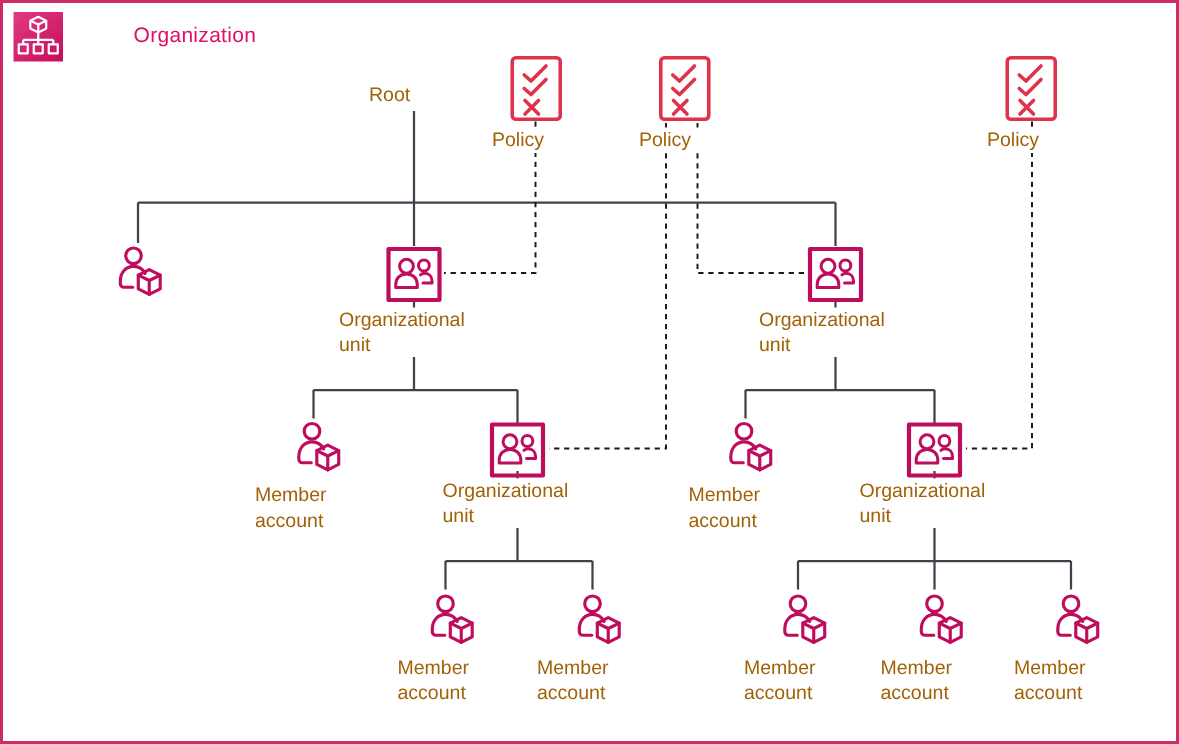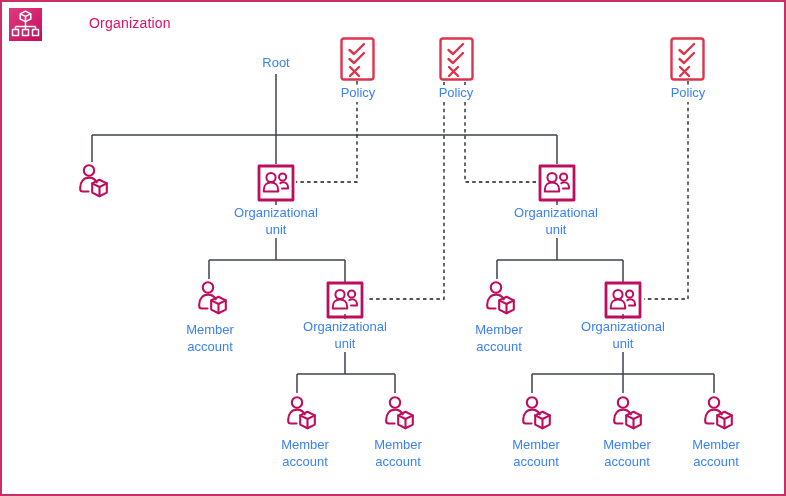--- a/index.html
+++ b/index.html
@@ -16,22 +16,22 @@
     position:absolute;left:7px;top:6px;width:33px;height:33px;
     background:linear-gradient(140deg,#e23a80 0%,#c40d5d 100%);
   }
   .hdr-title{
     position:absolute;left:47px;top:13px;
     font-size:14px;color:#dd1066;letter-spacing:.2px;margin-left:40px;
   }
   svg.layer{position:absolute;left:0;top:0;}
   .lbl{
     position:absolute;
-    font-size:13px;line-height:1.28;color:#3b82f6;
-    text-align:center;background:#fff;
+    font-size:13px;line-height:1.28;color:#a16207;
+    background:#fff;
   }
   .node-icon{position:absolute;}
   .c-account{color:#bf0d5e;}
   .c-ou{color:#bf0d5e;}
   .c-policy{color:#dd344c;}
 </style>
 </head>
 <body>
 
 <svg width="0" height="0" style="position:absolute" aria-hidden="true">

